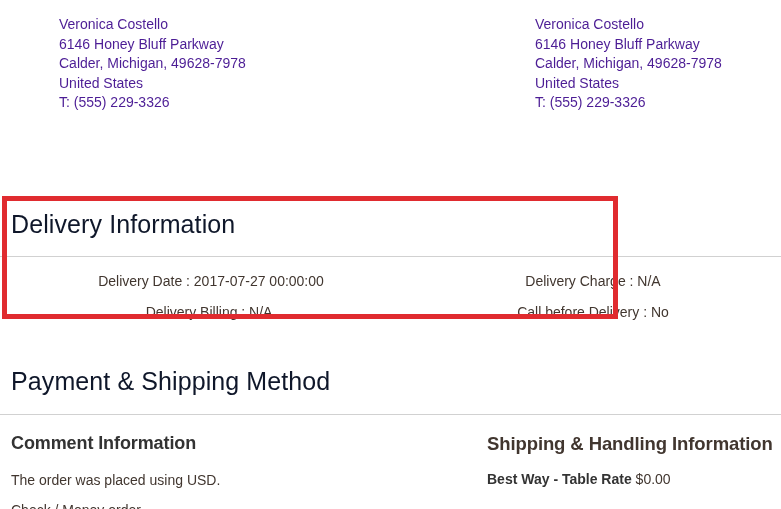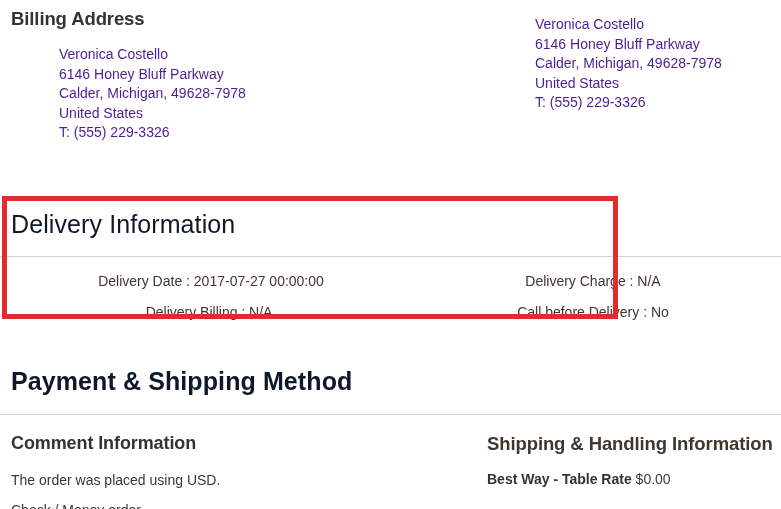--- a/index.html
+++ b/index.html
@@ -112,21 +112,21 @@
     width: 616px;
     height: 123px;
     border: 5px solid #e02b2f;
     background: transparent;
     pointer-events: none;
     z-index: 5;
   }
 
   
   #payment-method-section { top: 362px; }
-  #payment-method-section .section-title { margin-left: 11px; font-weight: bold; }
+  #payment-method-section .section-title { margin-left: 11px; }
   #payment-method-section .section-rule { margin-top: 18px; }
 
   .pay-grid {
     position: relative;
     margin-top: 18px;
   }
   .pay-col { position: absolute; top: 0; }
   .pay-col.left  { left: 11px;  width: 440px; }
   .pay-col.right { left: 487px; width: 294px; }
 
@@ -167,21 +167,20 @@
   .ship-method-price { color: #41362f; }
 </style>
 </head>
 <body>
 
 <div class="page">
 
   <div class="addresses">
 
     <div class="addr-col billing">
-      <h3 class="block-title">Billing Address</h3>
       <div class="addr-lines">
         <div>Veronica Costello</div>
         <div>6146 Honey Bluff Parkway</div>
         <div>Calder, Michigan, 49628-7978</div>
         <div>United States</div>
         <div>T: (555) 229-3326</div>
       </div>
     </div>
 
     <div class="addr-col shipping">

